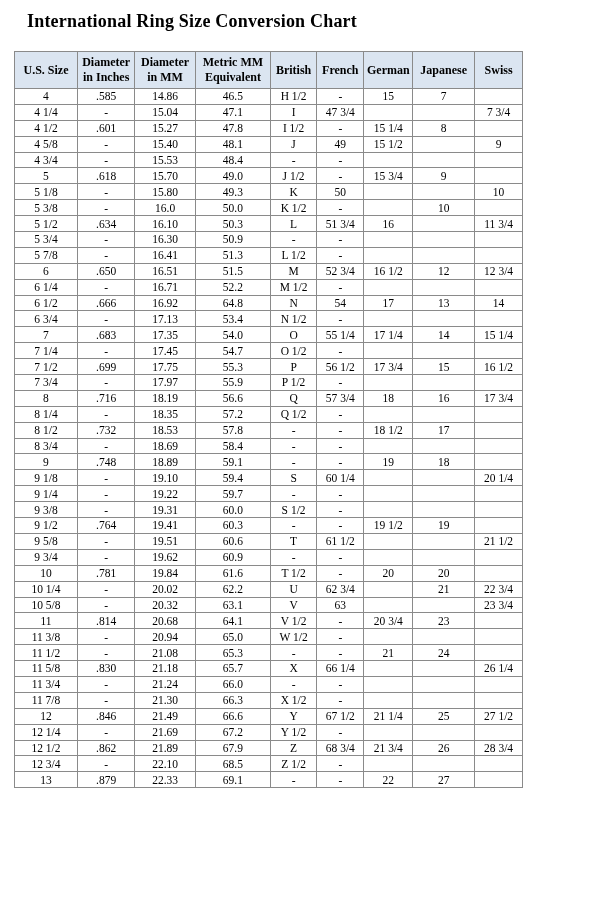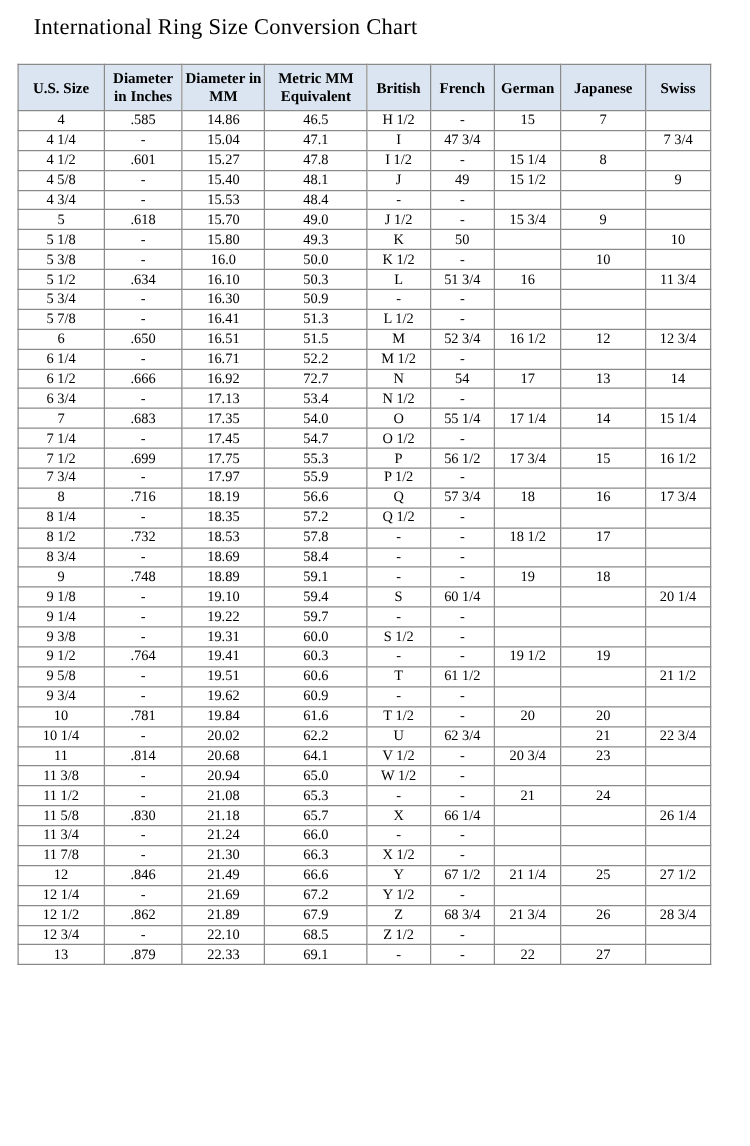--- a/index.html
+++ b/index.html
@@ -11,28 +11,28 @@
     padding:0;
     background:#ffffff;
     width:600px;
     height:917px;
     font-family:"Liberation Serif","DejaVu Serif",serif;
     color:#000;
     overflow:hidden;
   }
   .page-title{
     font-size:18px;
-    font-weight:normal;
+    font-weight:bold;
     margin:11px 0 0 27px;
     letter-spacing:0.2px;
   }
   table.ring-table{
     border-collapse:collapse;
     table-layout:fixed;
-    width:555px;
+    width:509px;
     margin:19px 0 0 14px;
   }
   table.ring-table th,
   table.ring-table td{
     border:1px solid var(--border-color);
     text-align:center;
     vertical-align:middle;
     overflow:hidden;
     white-space:nowrap;
   }
@@ -233,21 +233,21 @@
         <td>M 1/2</td>
         <td>-</td>
         <td></td>
         <td></td>
         <td></td>
       </tr>
       <tr>
         <td>6 1/2</td>
         <td>.666</td>
         <td>16.92</td>
-        <td>72.7</td>
+        <td>64.8</td>
         <td>N</td>
         <td>54</td>
         <td>17</td>
         <td>13</td>
         <td>14</td>
       </tr>
       <tr>
         <td>6 3/4</td>
         <td>-</td>
         <td>17.13</td>
@@ -439,20 +439,31 @@
         <td>-</td>
         <td>20.02</td>
         <td>62.2</td>
         <td>U</td>
         <td>62 3/4</td>
         <td></td>
         <td>21</td>
         <td>22 3/4</td>
       </tr>
       <tr>
+        <td>10 5/8</td>
+        <td>-</td>
+        <td>20.32</td>
+        <td>63.1</td>
+        <td>V</td>
+        <td>63</td>
+        <td></td>
+        <td></td>
+        <td>23 3/4</td>
+      </tr>
+      <tr>
         <td>11</td>
         <td>.814</td>
         <td>20.68</td>
         <td>64.1</td>
         <td>V 1/2</td>
         <td>-</td>
         <td>20 3/4</td>
         <td>23</td>
         <td></td>
       </tr>

